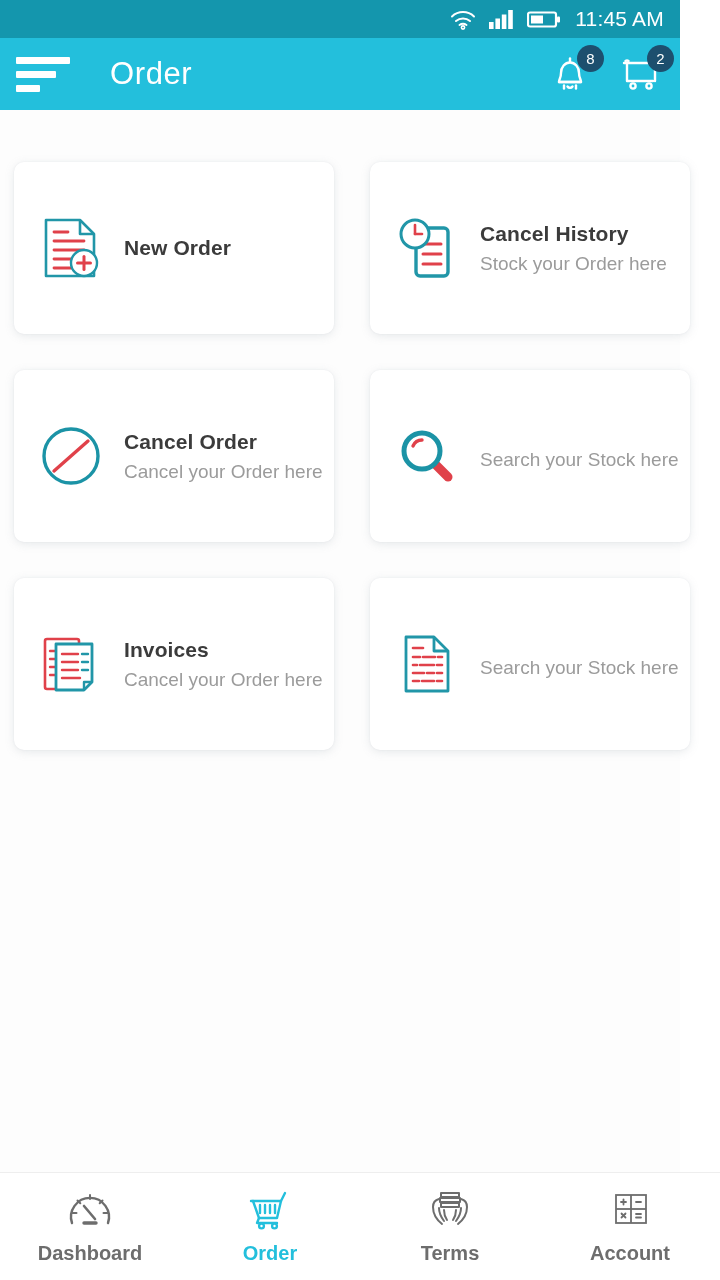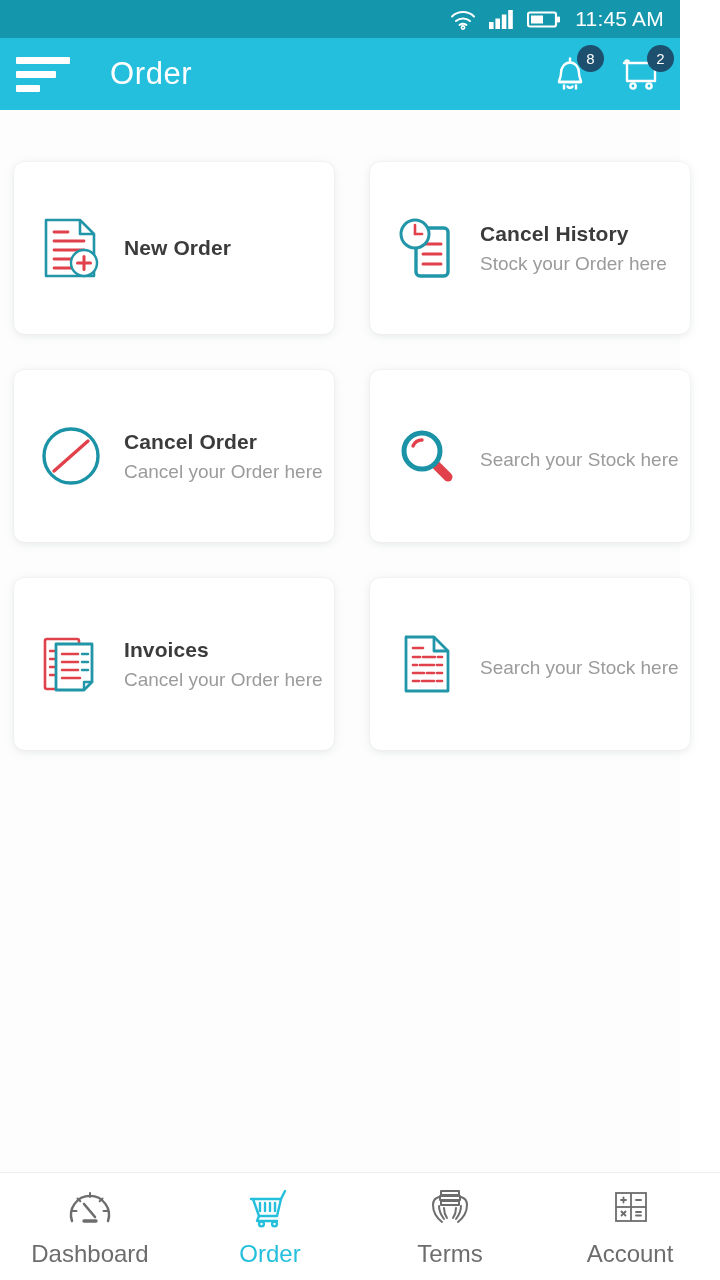--- a/index.html
+++ b/index.html
@@ -69,21 +69,21 @@
   .bottomnav {
     position: absolute; left: 0; bottom: 0; width: 720px; height: 108px;
     background: #ffffff; border-top: 1px solid #eeeeee;
     display: flex; align-items: center;
   }
   .nav-item {
     flex: 1; display: flex; flex-direction: column;
     align-items: center; justify-content: center; gap: 10px; cursor: pointer;
   }
   .nav-ico { height: 44px; display: flex; align-items: center; justify-content: center; }
-  .nav-label { font-size: 24px; color: #6d6d6d; }
+  .nav-label { font-size: 20px; color: #6d6d6d; font-weight: bold; }
   .nav-item.active .nav-label { color: #23bfdc; }
 </style>
 </head>
 <body>
 
 <div id="app">
 
   <div class="statusbar">
     <span class="sb-icon">
       <svg width="28" height="22" viewBox="0 0 28 22">

